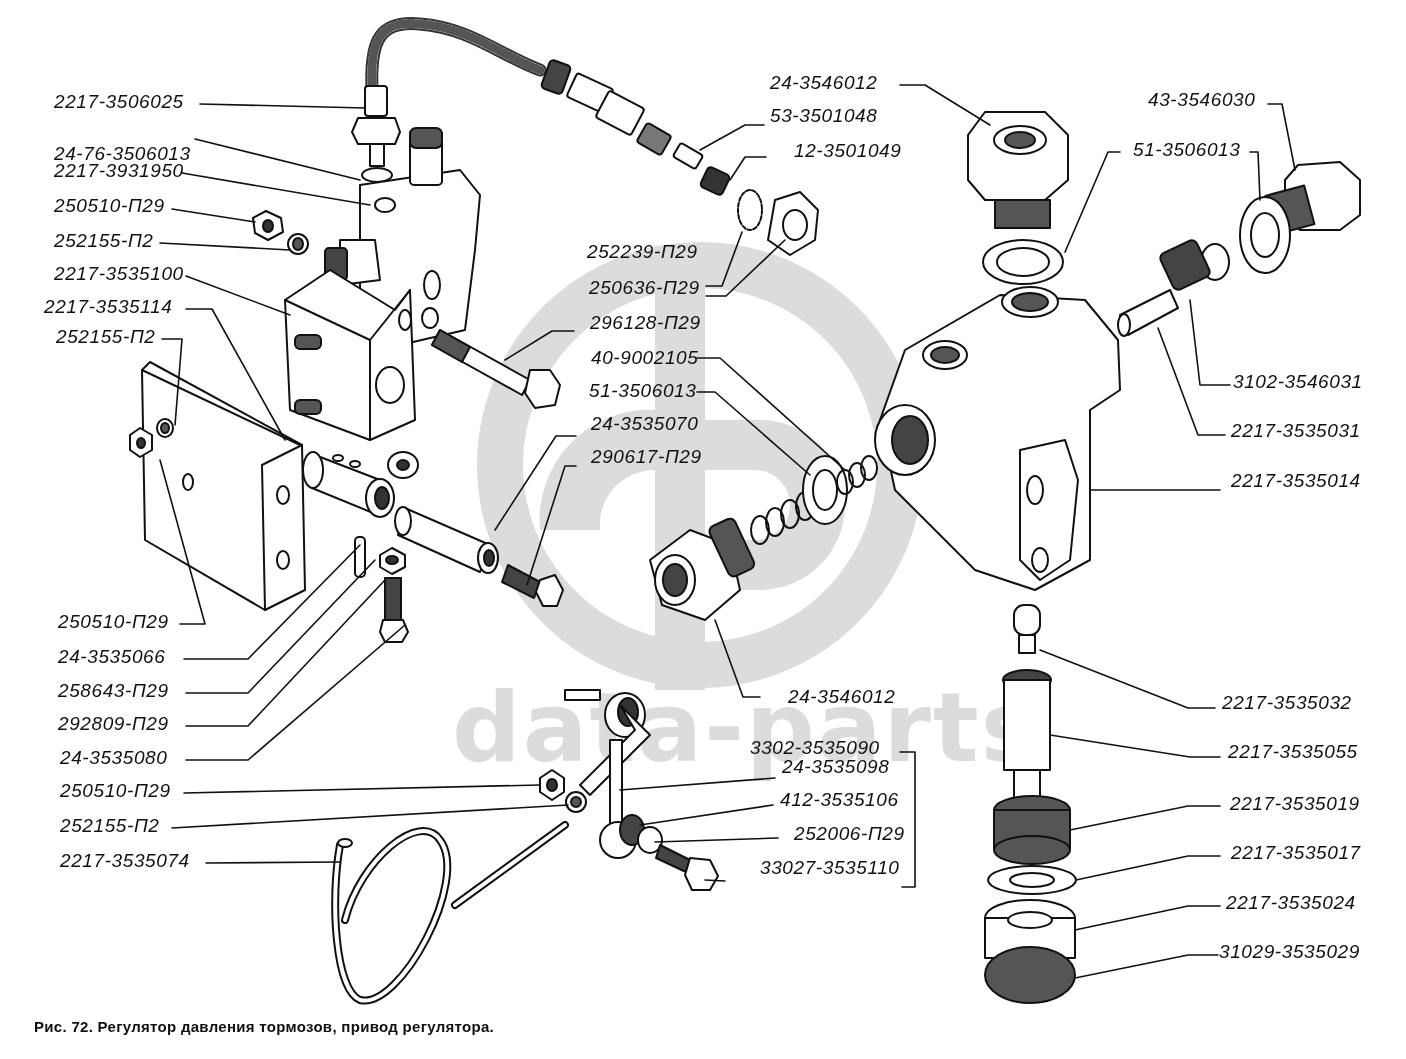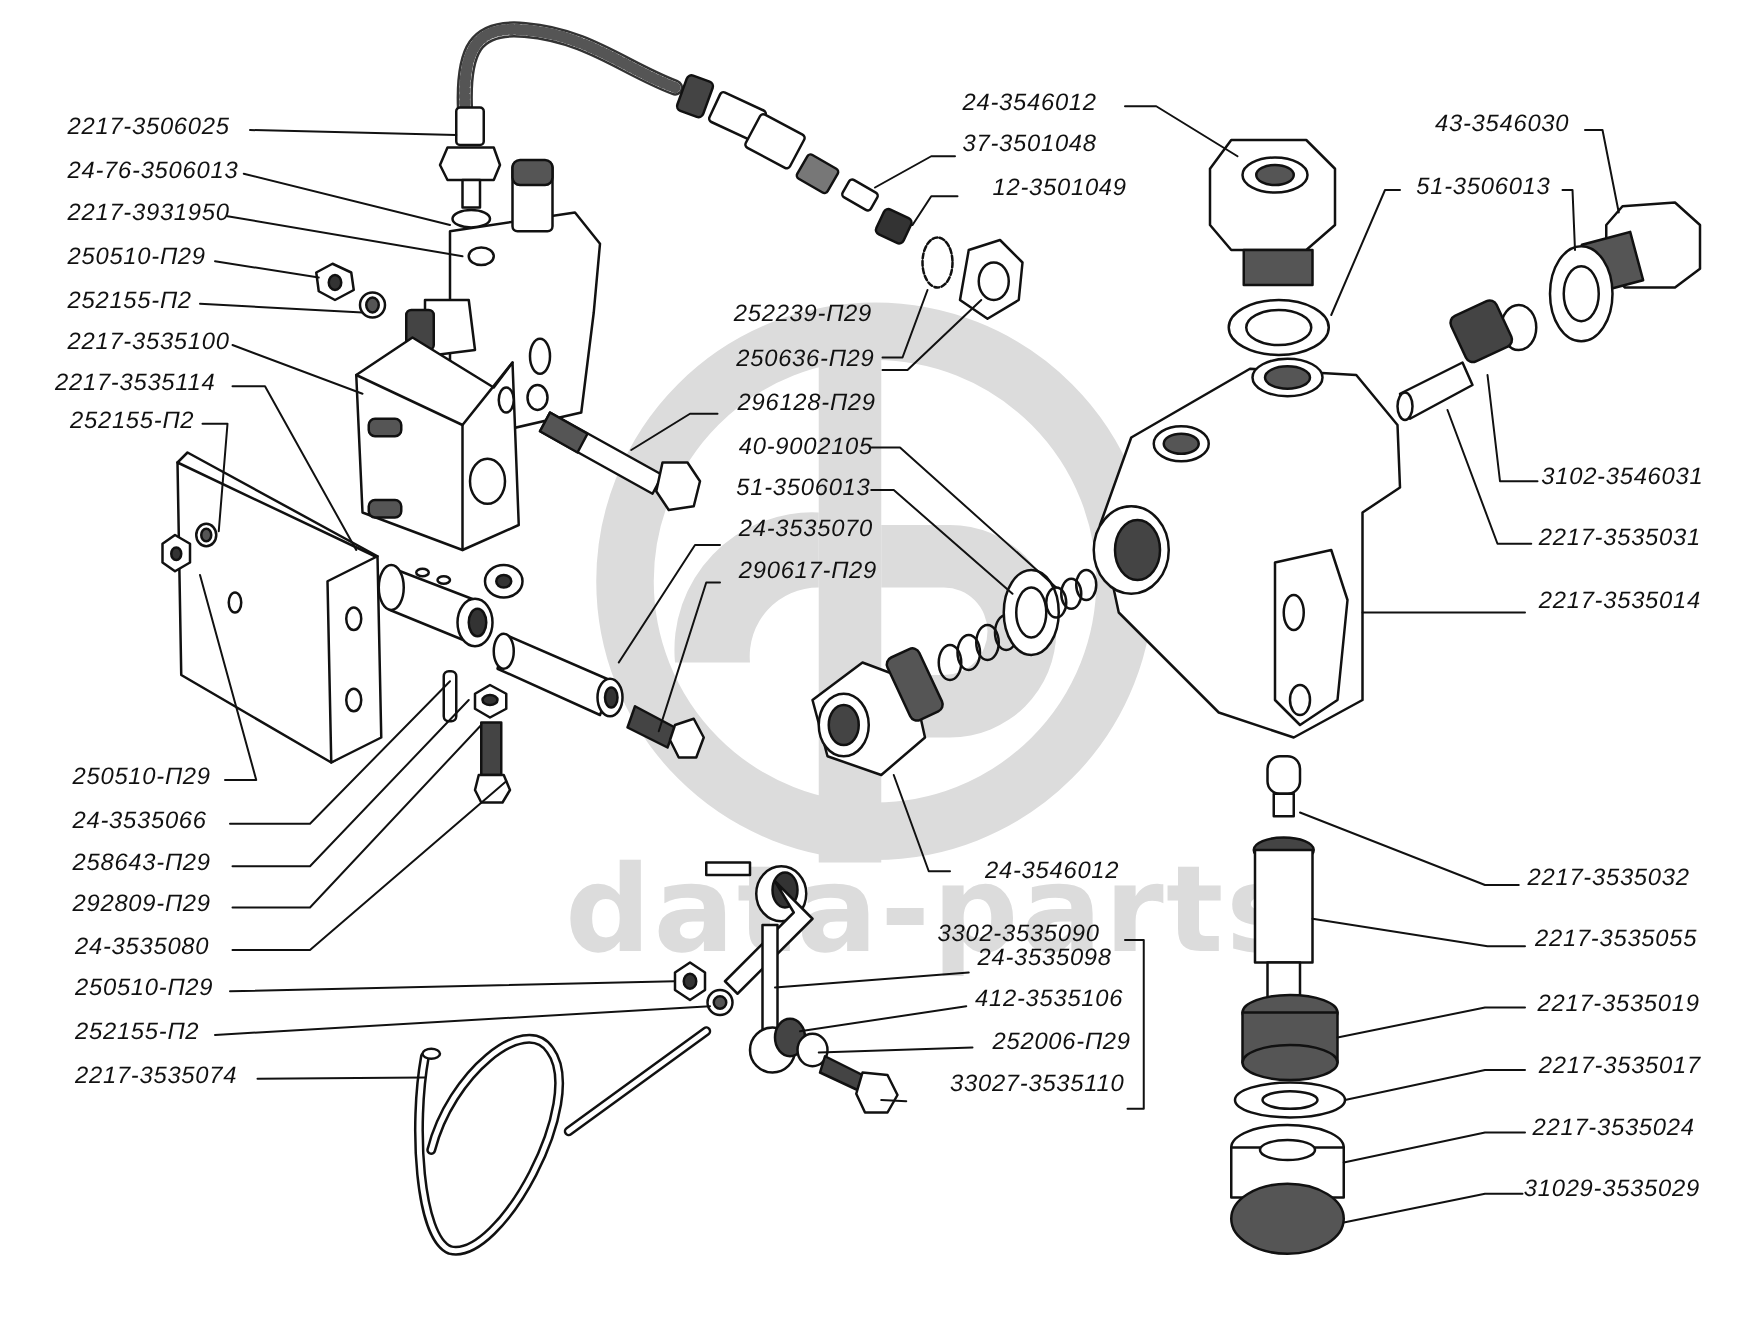--- a/index.html
+++ b/index.html
@@ -264,38 +264,38 @@
       <polyline points="1215,708 1188,708 1040,650"></polyline>
       <polyline points="1220,757 1190,757 1050,735"></polyline>
       <polyline points="1220,806 1188,806 1070,830"></polyline>
       <polyline points="1220,856 1188,856 1076,880"></polyline>
       <polyline points="1220,906 1188,906 1075,930"></polyline>
       <polyline points="1218,955 1188,955 1075,978"></polyline>
     </g>
   </svg>
 
   <div class="lbl" style="left:54px;top:92px">2217-3506025</div>
-  <div class="lbl" style="left:54px;top:127px">24-76-3506013</div>
+  <div class="lbl" style="left:54px;top:144px">24-76-3506013</div>
   <div class="lbl" style="left:54px;top:161px">2217-3931950</div>
   <div class="lbl" style="left:54px;top:196px">250510-П29</div>
   <div class="lbl" style="left:54px;top:231px">252155-П2</div>
   <div class="lbl" style="left:54px;top:264px">2217-3535100</div>
   <div class="lbl" style="left:44px;top:297px">2217-3535114</div>
   <div class="lbl" style="left:56px;top:327px">252155-П2</div>
   <div class="lbl" style="left:58px;top:612px">250510-П29</div>
   <div class="lbl" style="left:58px;top:647px">24-3535066</div>
   <div class="lbl" style="left:58px;top:681px">258643-П29</div>
   <div class="lbl" style="left:58px;top:714px">292809-П29</div>
   <div class="lbl" style="left:60px;top:748px">24-3535080</div>
   <div class="lbl" style="left:60px;top:781px">250510-П29</div>
   <div class="lbl" style="left:60px;top:816px">252155-П2</div>
   <div class="lbl" style="left:60px;top:851px">2217-3535074</div>
 
   <div class="lbl" style="left:770px;top:73px">24-3546012</div>
-  <div class="lbl" style="left:770px;top:106px">37-3501048</div>
+  <div class="lbl" style="left:770px;top:106px">53-3501048</div>
   <div class="lbl" style="left:794px;top:141px">12-3501049</div>
   <div class="lbl" style="left:587px;top:242px">252239-П29</div>
   <div class="lbl" style="left:589px;top:278px">250636-П29</div>
   <div class="lbl" style="left:590px;top:313px">296128-П29</div>
   <div class="lbl" style="left:591px;top:348px">40-9002105</div>
   <div class="lbl" style="left:589px;top:381px">51-3506013</div>
   <div class="lbl" style="left:591px;top:414px">24-3535070</div>
   <div class="lbl" style="left:591px;top:447px">290617-П29</div>
   <div class="lbl" style="left:788px;top:687px">24-3546012</div>
   <div class="lbl" style="left:750px;top:738px">3302-3535090</div>
@@ -309,13 +309,14 @@
   <div class="lbl" style="left:1233px;top:372px">3102-3546031</div>
   <div class="lbl" style="left:1231px;top:421px">2217-3535031</div>
   <div class="lbl" style="left:1231px;top:471px">2217-3535014</div>
   <div class="lbl" style="left:1222px;top:693px">2217-3535032</div>
   <div class="lbl" style="left:1228px;top:742px">2217-3535055</div>
   <div class="lbl" style="left:1230px;top:794px">2217-3535019</div>
   <div class="lbl" style="left:1231px;top:843px">2217-3535017</div>
   <div class="lbl" style="left:1226px;top:893px">2217-3535024</div>
   <div class="lbl" style="left:1219px;top:942px">31029-3535029</div>
 
+  <div class="caption">Рис. 72. Регулятор давления тормозов, привод регулятора.</div>
 </div>
 
 </body></html>

